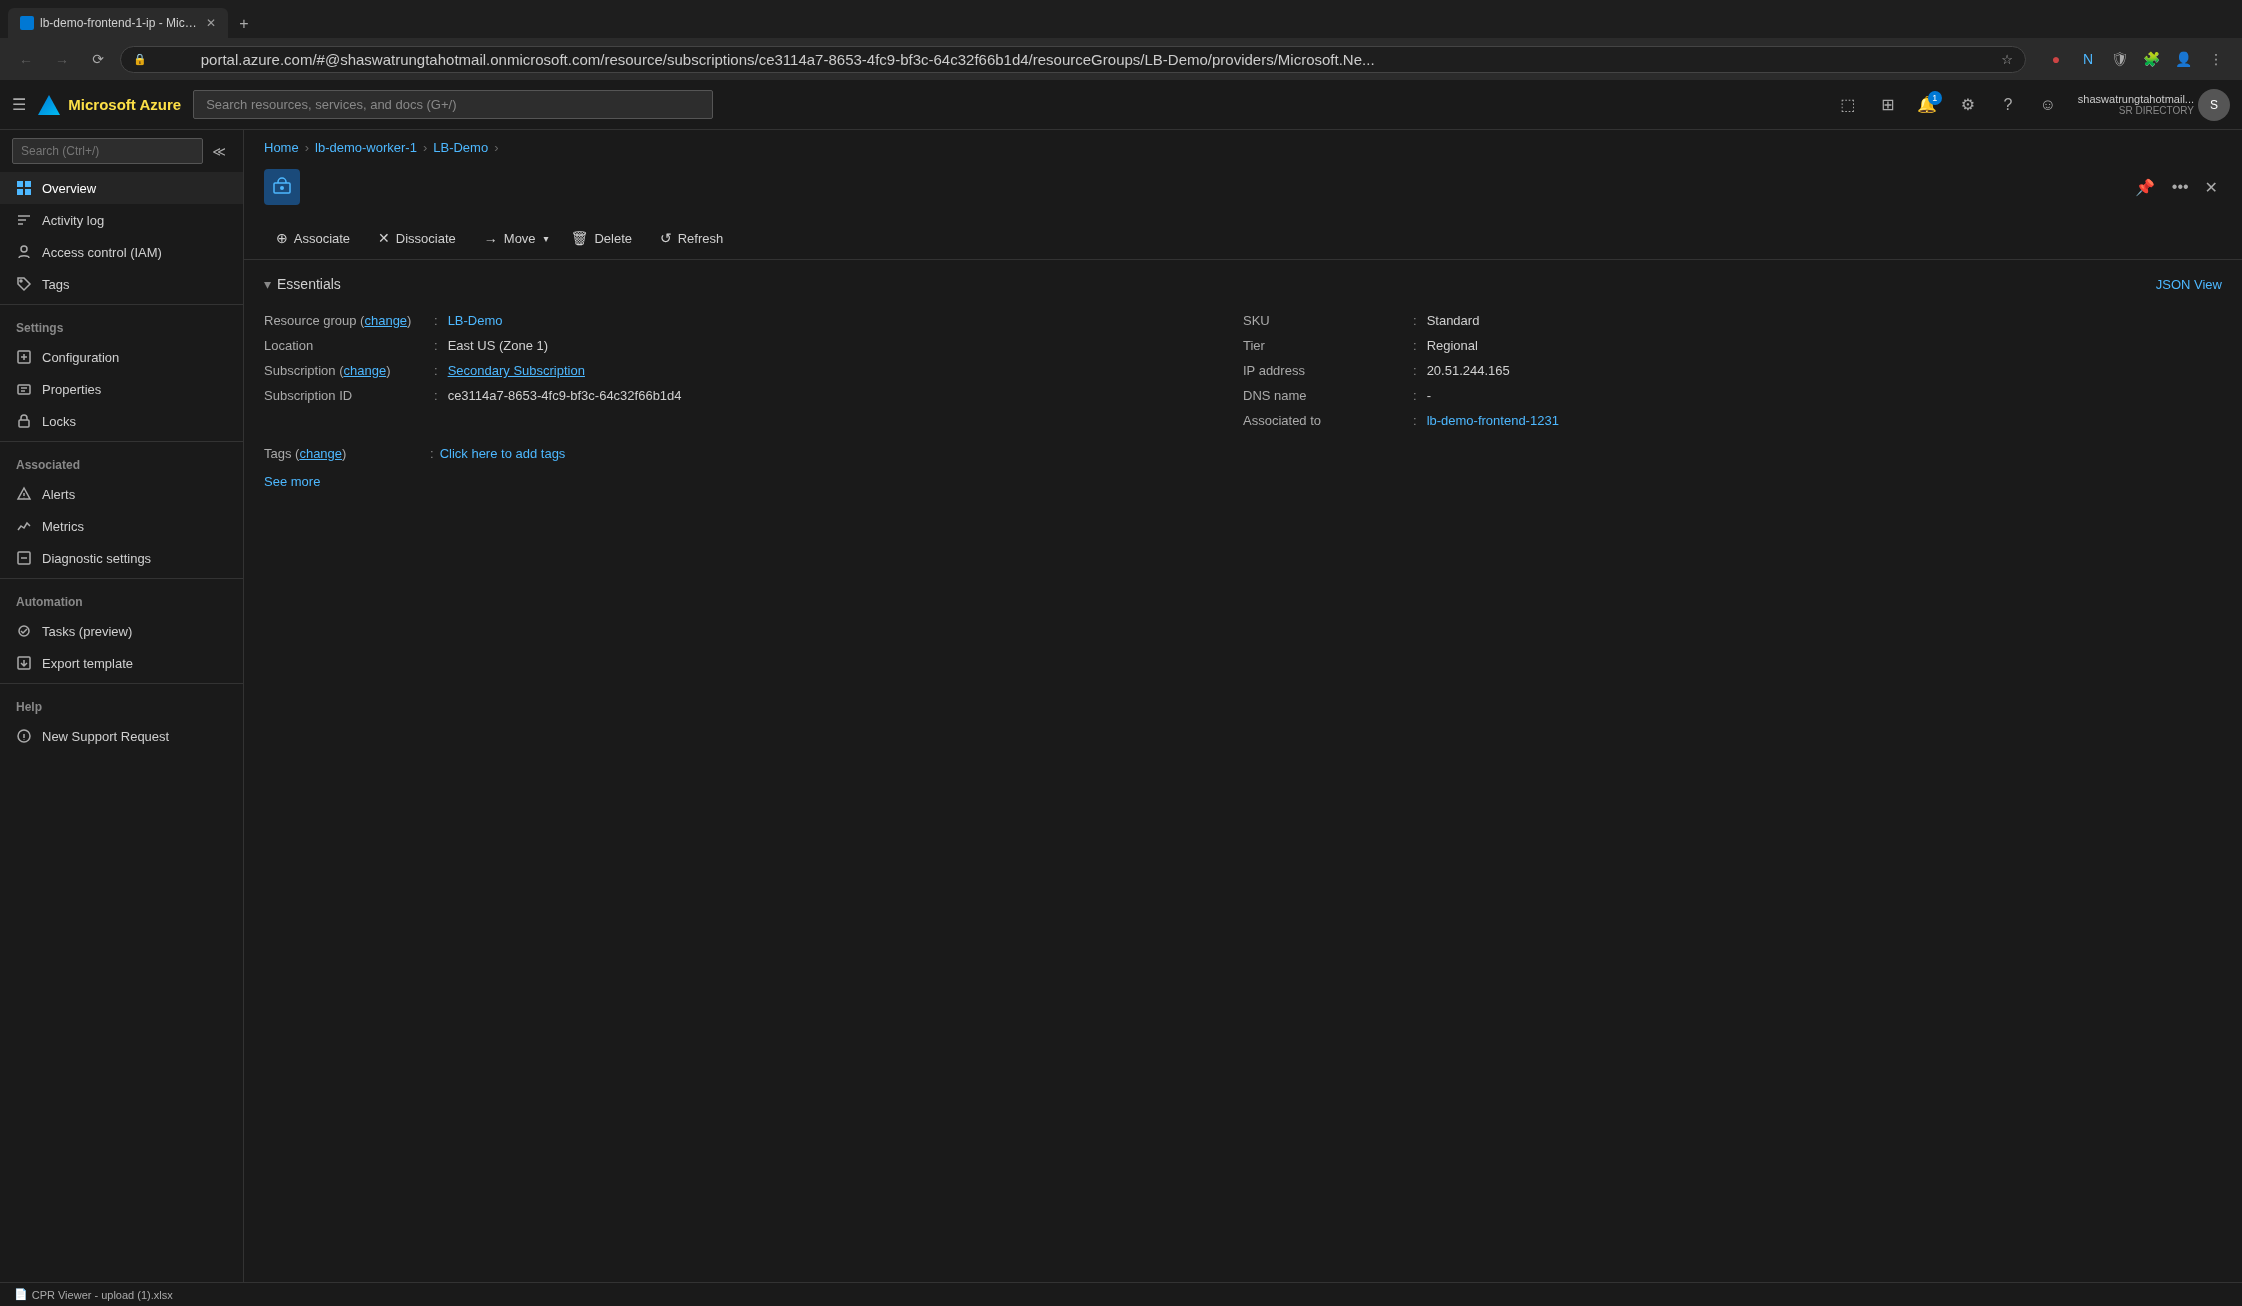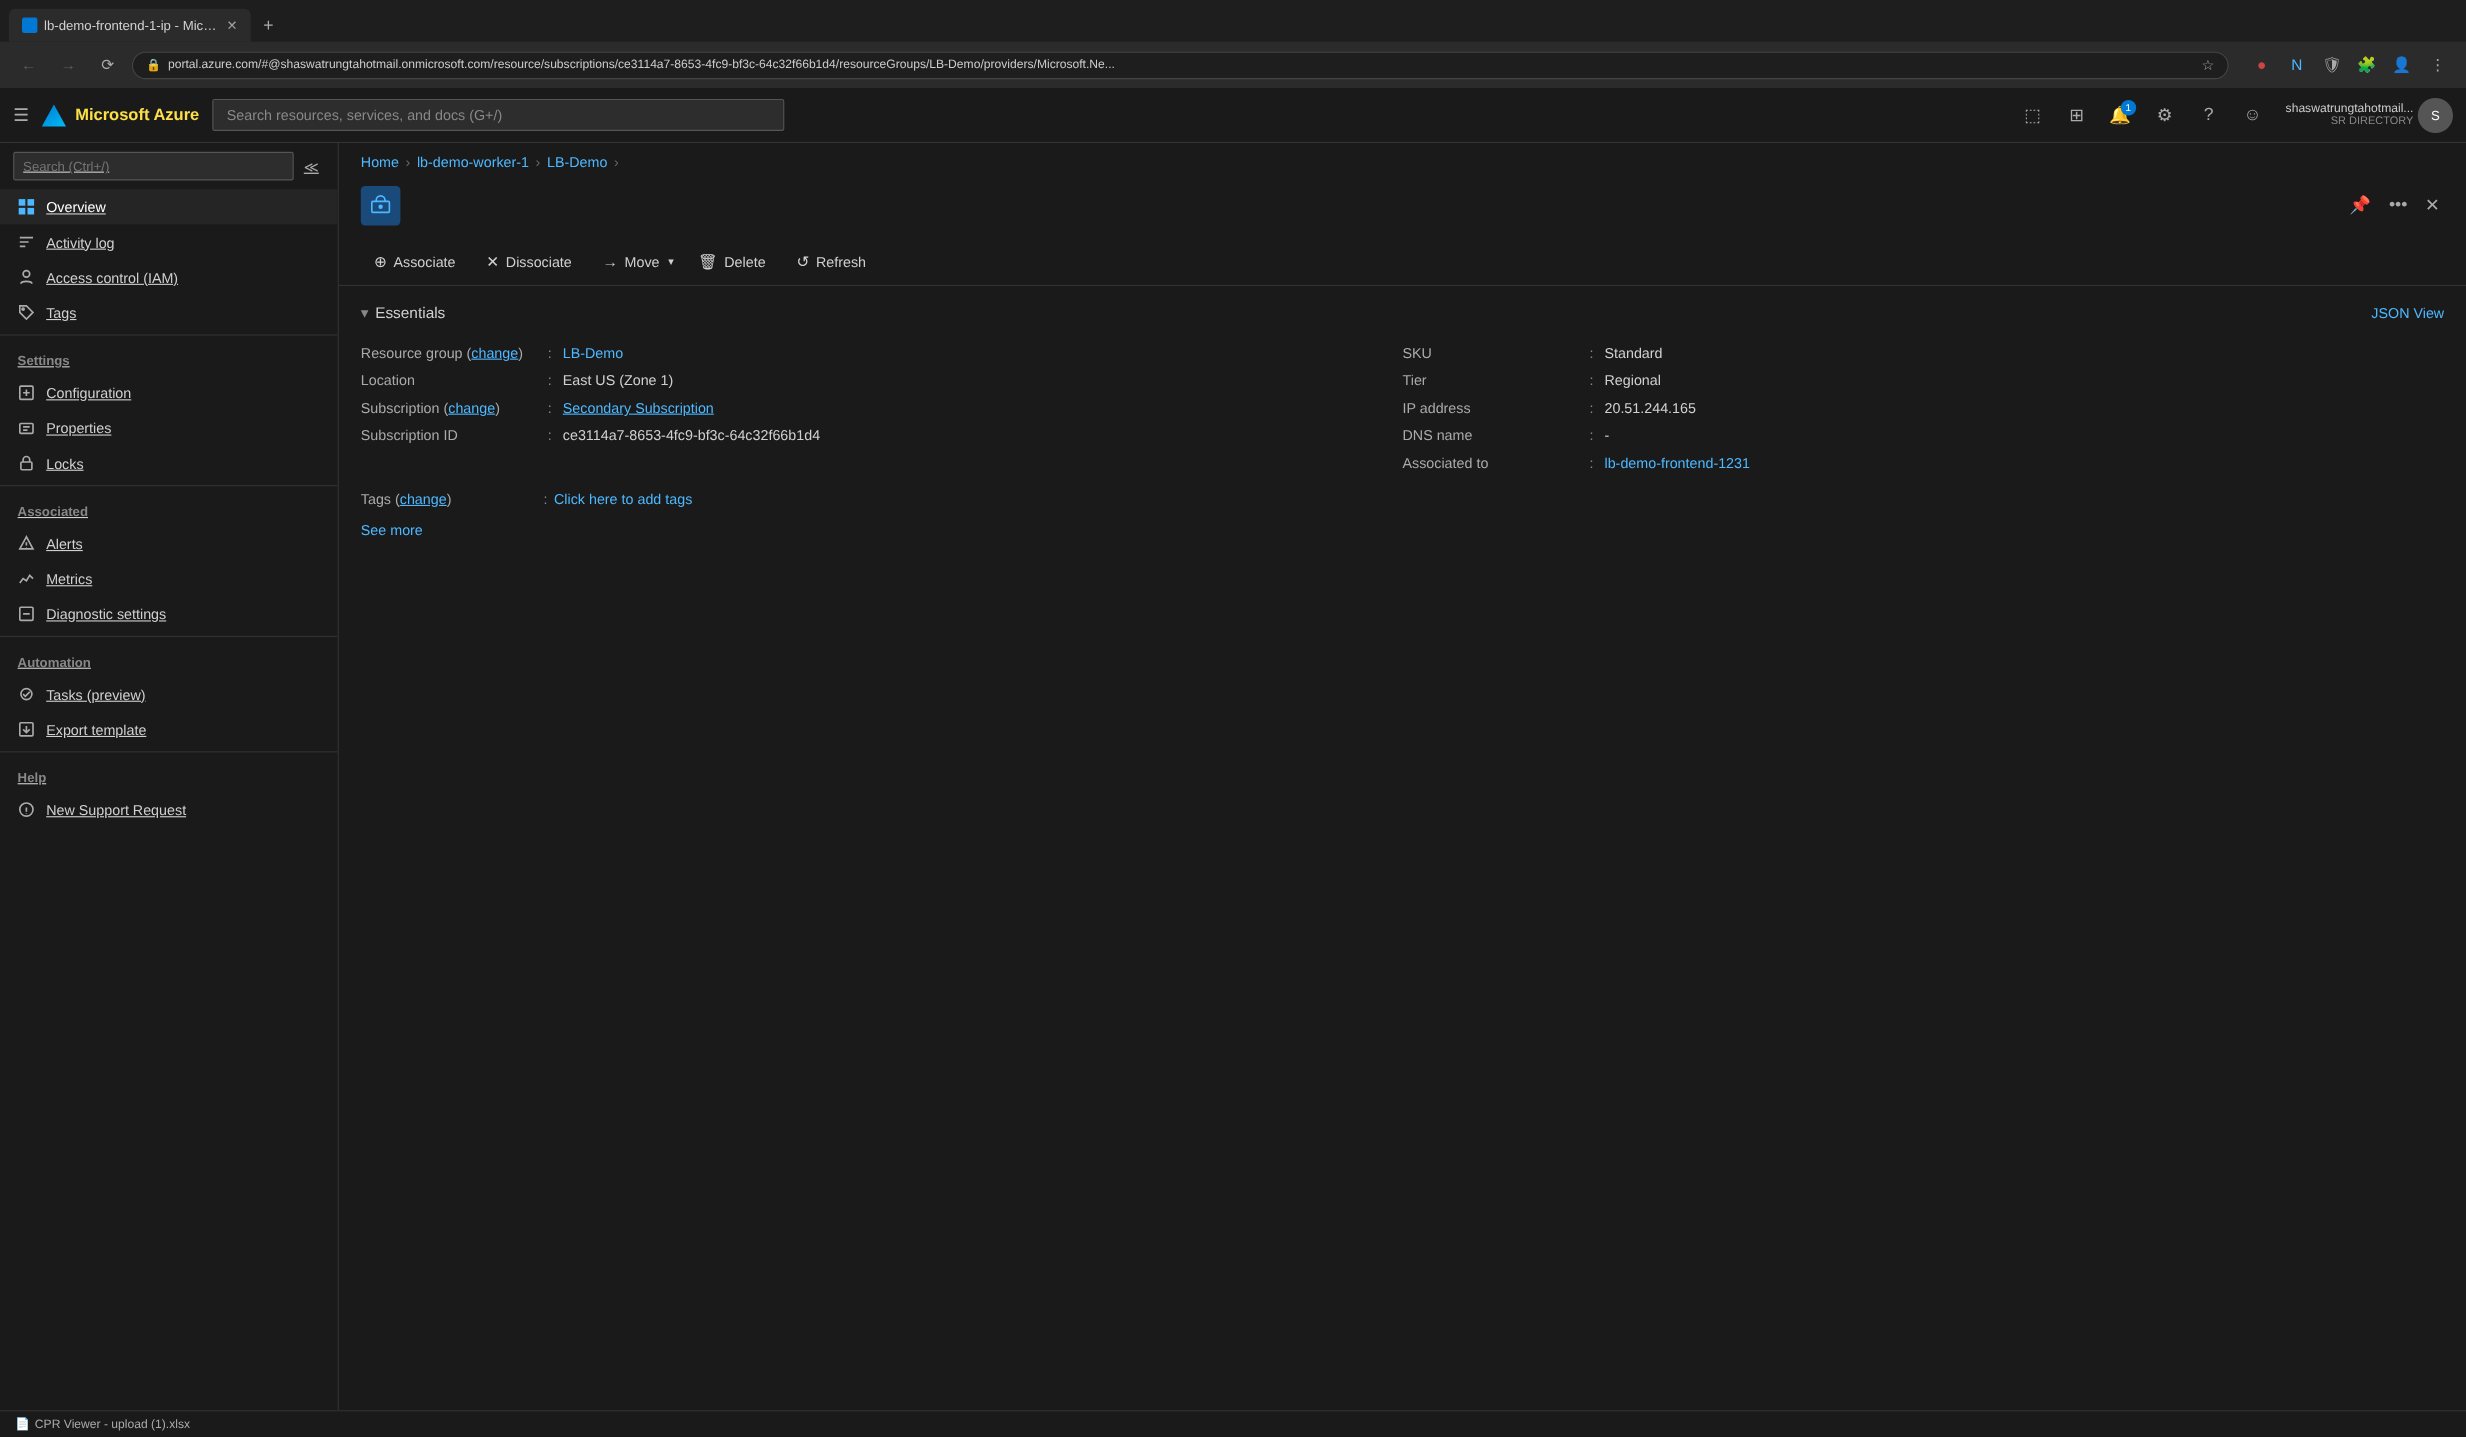--- a/index.html
+++ b/index.html
@@ -32,21 +32,21 @@
     .header-icons { display: flex; align-items: center; gap: 4px; margin-left: auto; }
     .header-icon-btn { width: 36px; height: 36px; display: flex; align-items: center; justify-content: center; cursor: pointer; color: #aaa; font-size: 16px; border-radius: 2px; position: relative; }
     .header-icon-btn .badge { position: absolute; top: 4px; right: 4px; background: #0078d4; color: white; font-size: 9px; width: 14px; height: 14px; border-radius: 50%; display: flex; align-items: center; justify-content: center; }
     .header-account { display: flex; flex-direction: column; align-items: flex-end; margin-left: 8px; }
     .header-avatar { width: 32px; height: 32px; background: #555; border-radius: 50%; display: flex; align-items: center; justify-content: center; color: white; font-size: 12px; cursor: pointer; overflow: hidden; }
 
     
     .main-container { display: flex; flex: 1; overflow: hidden; }
 
     
-    .sidebar { width: 308px; background: #1a1a1a; border-right: 1px solid #333; display: flex; flex-direction: column; overflow-y: auto; flex-shrink: 0; text-decoration: underline; }
+    .sidebar { width: 244px; background: #1a1a1a; border-right: 1px solid #333; display: flex; flex-direction: column; overflow-y: auto; flex-shrink: 0; }
     .sidebar-search-row { display: flex; align-items: center; gap: 4px; position: relative; }
     .sidebar-search-row .collapse-btn { width: 24px; height: 24px; display: flex; align-items: center; justify-content: center; cursor: pointer; color: #aaa; flex-shrink: 0; }
     .sidebar-item { display: flex; align-items: center; gap: 10px; padding: 8px 16px; cursor: pointer; color: #d0d0d0; font-size: 13px; }
     .sidebar-item.active { background: #252525; color: #fff; }
     .sidebar-item .item-icon { width: 16px; height: 16px; flex-shrink: 0; display: flex; align-items: center; justify-content: center; }
     .sidebar-section-header { padding: 12px 16px 6px; color: #888; font-size: 12px; font-weight: 600; }
     .sidebar-divider { height: 1px; background: #333; margin: 4px 0; }
 
     
     .content-area { flex: 1; display: flex; flex-direction: column; overflow: hidden; }
@@ -110,21 +110,21 @@
       <span class="tab-close" style="font-size:12px;">✕</span>
     </div>
     <div class="browser-tab-new">+</div>
   </div>
   <div class="browser-toolbar">
     <div class="browser-nav-btn disabled">←</div>
     <div class="browser-nav-btn disabled">→</div>
     <div class="browser-nav-btn">⟳</div>
     <div class="browser-address-bar">
       <span class="lock-icon">🔒</span>
-      <span style="font-size:11px;white-space:nowrap;overflow:hidden;text-overflow:ellipsis;color:#ccc;">portal.azure.com/#@shaswatrungtahotmail.onmicrosoft.com/resource/subscriptions/ce3114a7-8653-4fc9-bf3c-64c32f66b1d4/resourceGroups/LB-Demo/providers/Microsoft.Ne...</span>
+      <span style="font-size:15px;white-space:nowrap;overflow:hidden;text-overflow:ellipsis;color:#ccc;margin-left:48px;">portal.azure.com/#@shaswatrungtahotmail.onmicrosoft.com/resource/subscriptions/ce3114a7-8653-4fc9-bf3c-64c32f66b1d4/resourceGroups/LB-Demo/providers/Microsoft.Ne...</span>
       <span style="margin-left:auto;color:#aaa;font-size:13px;">☆</span>
     </div>
     <div class="browser-actions">
       <div class="browser-action-btn" style="color:#cc4444;font-size:14px;">●</div>
       <div class="browser-action-btn" style="color:#4db8ff;">N</div>
       <div class="browser-action-btn">🛡</div>
       <div class="browser-action-btn">🧩</div>
       <div class="browser-action-btn">👤</div>
       <div class="browser-action-btn">⋮</div>
     </div>

